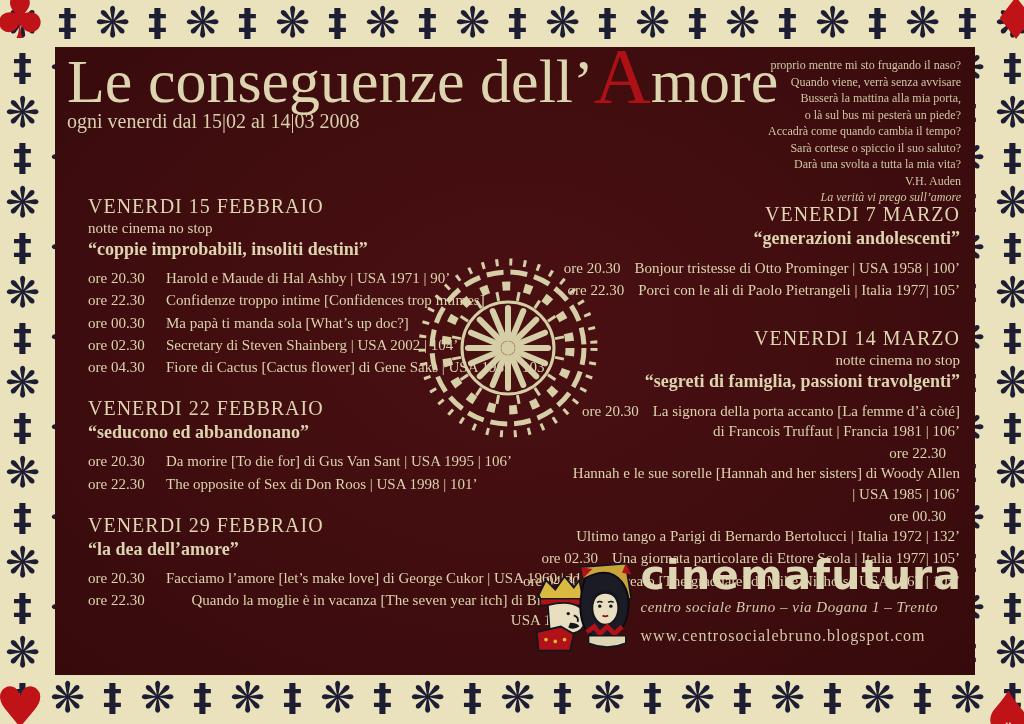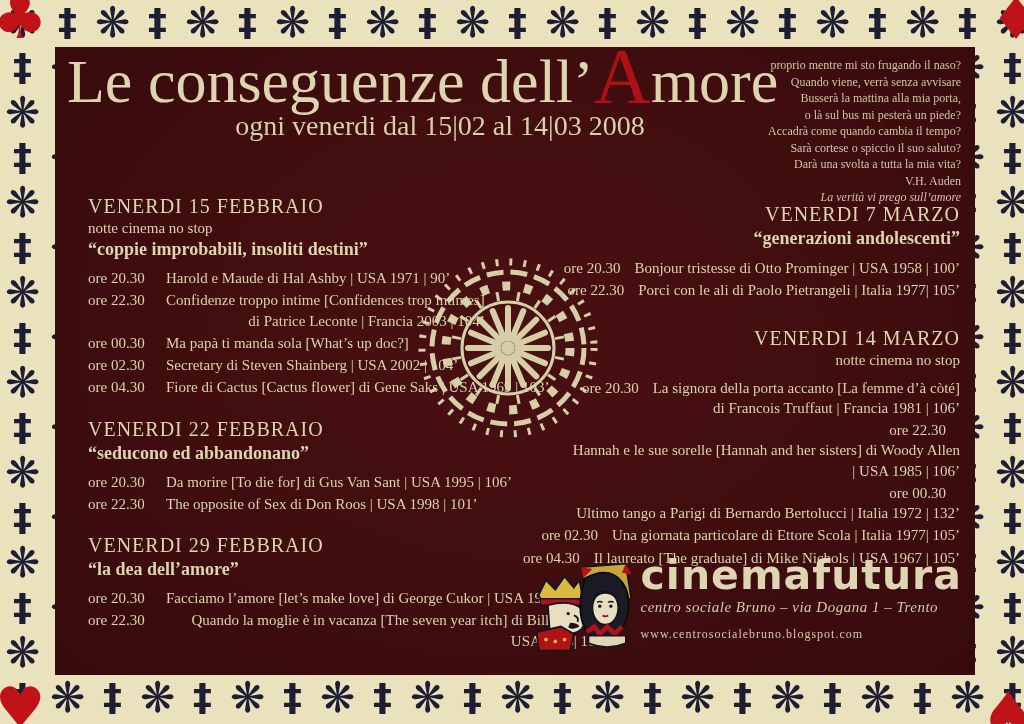--- a/index.html
+++ b/index.html
@@ -21,21 +21,21 @@
   .suit.br{right:-12px;bottom:-22px;font-size:62px;}
 
   
   .panel{position:absolute;left:55px;top:47px;width:920px;height:628px;z-index:2;
          background:radial-gradient(ellipse at 50% 45%, #4a1012 0%, #400d0f 55%, #360a0c 100%);
          color:#dbd3ae;}
 
   .title-block{position:absolute;left:12px;top:0;width:748px;}
   h1{margin:0;font-weight:normal;font-size:62px;line-height:1.12;color:#ddd5b0;}
   h1 .accent{color:#ad1015;font-size:79px;line-height:0;}
-  .subtitle{text-align:center;font-size:28px;margin-top:-6px;padding-right:2px;color:#d8d0ac;}
+  .subtitle{text-align:left;font-size:20px;margin-top:-6px;padding-right:2px;color:#d8d0ac;}
 
   .poem{position:absolute;right:14px;top:10px;text-align:right;font-size:12px;line-height:1.38;color:#cfc7a4;}
   .poem-work{font-style:italic;}
 
   .col{position:absolute;}
   .col-left{left:33px;top:148px;width:520px;}
   .col-right{right:15px;top:156px;width:450px;text-align:right;}
   .day{font-size:20px;letter-spacing:1px;color:#ddd5b0;}
   .note{font-size:15px;margin-top:2px;}
   .theme{font-size:18px;font-weight:bold;margin-top:2px;color:#ddd5b0;}
@@ -51,21 +51,21 @@
   .col-right .films{margin-top:9px;}
 
   .rosette{position:absolute;left:363px;top:211px;width:180px;height:180px;}
 
   .logo{position:absolute;right:13px;top:508px;display:flex;gap:6px;}
   .cards{width:102px;height:94px;margin-top:6px;flex:0 0 auto;}
   .logo-text{text-align:left;}
   .logo-name{font-family:"DejaVu Sans",sans-serif;font-weight:bold;font-size:41px;line-height:1;
              letter-spacing:1px;color:#ded6b2;}
   .logo-address{font-size:15px;letter-spacing:0.5px;margin-top:3px;color:#d3cba8;font-style:italic;}
-  .logo-web{font-size:12px;letter-spacing:1px;margin-top:11px;color:#d3cba8;font-family:Liberation Serif, serif;}
+  .logo-web{font-size:16px;letter-spacing:1px;margin-top:11px;color:#d3cba8;font-family:Liberation Serif, serif;}
   .logo-email{font-size:16px;letter-spacing:1px;margin-top:3px;color:#d3cba8;}
 </style>
 </head>
 <body>
 
 <div class="poster">
 
   <div class="pattern" id="pattern">
       <div class="prow"><span class="pc pc0">❋</span><span class="pc pc1">‡</span><span class="pc pc0">❋</span><span class="pc pc1">‡</span><span class="pc pc0">❋</span><span class="pc pc1">‡</span><span class="pc pc0">❋</span><span class="pc pc1">‡</span><span class="pc pc0">❋</span><span class="pc pc1">‡</span><span class="pc pc0">❋</span><span class="pc pc1">‡</span><span class="pc pc0">❋</span><span class="pc pc1">‡</span><span class="pc pc0">❋</span><span class="pc pc1">‡</span><span class="pc pc0">❋</span><span class="pc pc1">‡</span><span class="pc pc0">❋</span><span class="pc pc1">‡</span><span class="pc pc0">❋</span><span class="pc pc1">‡</span><span class="pc pc0">❋</span></div>
       <div class="prow"><span class="pc pc1">‡</span><span class="pc pc0">❋</span><span class="pc pc1">‡</span><span class="pc pc0">❋</span><span class="pc pc1">‡</span><span class="pc pc0">❋</span><span class="pc pc1">‡</span><span class="pc pc0">❋</span><span class="pc pc1">‡</span><span class="pc pc0">❋</span><span class="pc pc1">‡</span><span class="pc pc0">❋</span><span class="pc pc1">‡</span><span class="pc pc0">❋</span><span class="pc pc1">‡</span><span class="pc pc0">❋</span><span class="pc pc1">‡</span><span class="pc pc0">❋</span><span class="pc pc1">‡</span><span class="pc pc0">❋</span><span class="pc pc1">‡</span><span class="pc pc0">❋</span><span class="pc pc1">‡</span></div>
@@ -156,21 +156,20 @@
             <div class="film">
               <span class="time">ore 20.30</span>
               <span class="ftext">
                 <div class="fline">Harold e Maude di Hal Ashby | USA 1971 | 90’</div>
               </span>
             </div>
             <div class="film">
               <span class="time">ore 22.30</span>
               <span class="ftext">
                 <div class="fline">Confidenze troppo intime  [Confidences trop intimes]</div>
-                <div class="fline">di Patrice Leconte | Francia 2003 | 104’</div>
               </span>
             </div>
             <div class="film">
               <span class="time">ore 00.30</span>
               <span class="ftext">
                 <div class="fline">Ma papà ti manda sola [What’s up doc?]</div>
               </span>
             </div>
             <div class="film">
               <span class="time">ore 02.30</span>
@@ -228,20 +227,21 @@
           <div class="day">VENERDI 7 MARZO</div>
           <div class="theme">“generazioni andolescenti”</div>
           <div class="films">
             <div class="film"><span class="time">ore 20.30</span><span class="ftext"><div class="fline">Bonjour tristesse di Otto Prominger | USA 1958 | 100’</div></span></div>
             <div class="film"><span class="time">ore 22.30</span><span class="ftext"><div class="fline">Porci con le ali di Paolo Pietrangeli | Italia 1977| 105’</div></span></div>
           </div>
         </div>
         <div class="section">
           <div class="day">VENERDI 14 MARZO</div>
           <div class="note">notte cinema no stop</div>
+          <div class="theme">“segreti di famiglia, passioni travolgenti”</div>
           <div class="films">
             <div class="film"><span class="time">ore 20.30</span><span class="ftext"><div class="fline">La signora della porta accanto [La femme d’à còté]</div><div class="fline">di Francois Truffaut | Francia 1981 | 106’</div></span></div>
             <div class="film"><span class="time">ore 22.30</span><span class="ftext"><div class="fline">Hannah e le sue sorelle [Hannah and her sisters] di Woody Allen</div><div class="fline">| USA 1985 | 106’</div></span></div>
             <div class="film"><span class="time">ore 00.30</span><span class="ftext"><div class="fline">Ultimo tango a Parigi di Bernardo Bertolucci | Italia 1972 | 132’</div></span></div>
             <div class="film"><span class="time">ore 02.30</span><span class="ftext"><div class="fline">Una giornata particolare di Ettore Scola | Italia 1977| 105’</div></span></div>
             <div class="film"><span class="time">ore 04.30</span><span class="ftext"><div class="fline">Il laureato [The graduate] di Mike Nichols | USA 1967 | 105’</div></span></div>
           </div>
         </div>
       </div>
 

